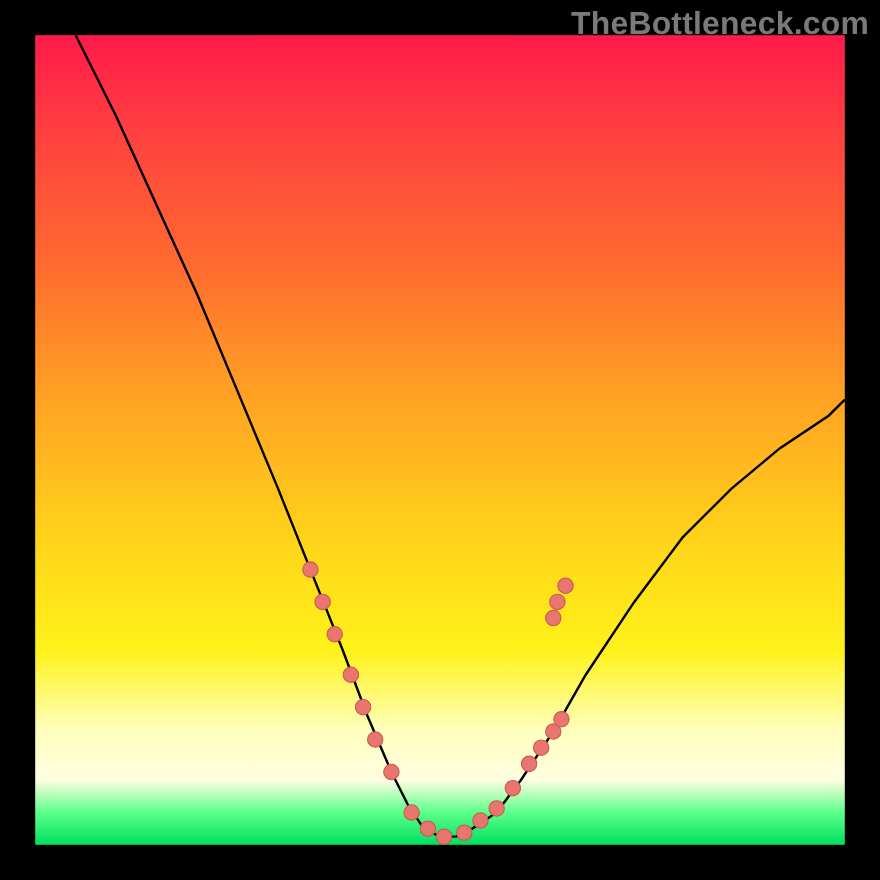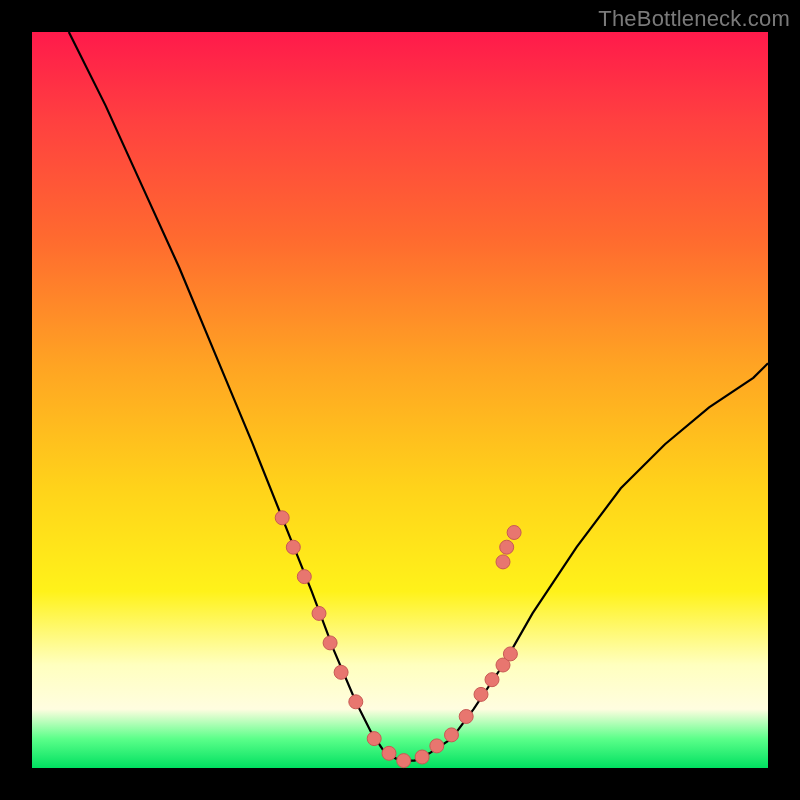--- a/index.html
+++ b/index.html
@@ -38,22 +38,22 @@
       #fffde0 92%,
       #5cff8a 96%,
       #00e060 100%
     );
   }
   .watermark {
     position: absolute;
     top: 6px;
     right: 10px;
     color: #7a7a7a;
-    font-size: 22px;
-    font-weight: 400;
+    font-size: 29px;
+    font-weight: 700;
     letter-spacing: 0.2px;
     user-select: none;
   }
   svg.curve {
     position: absolute;
     left: 0;
     top: 0;
     width: 736px;
     height: 736px;
     overflow: visible;

